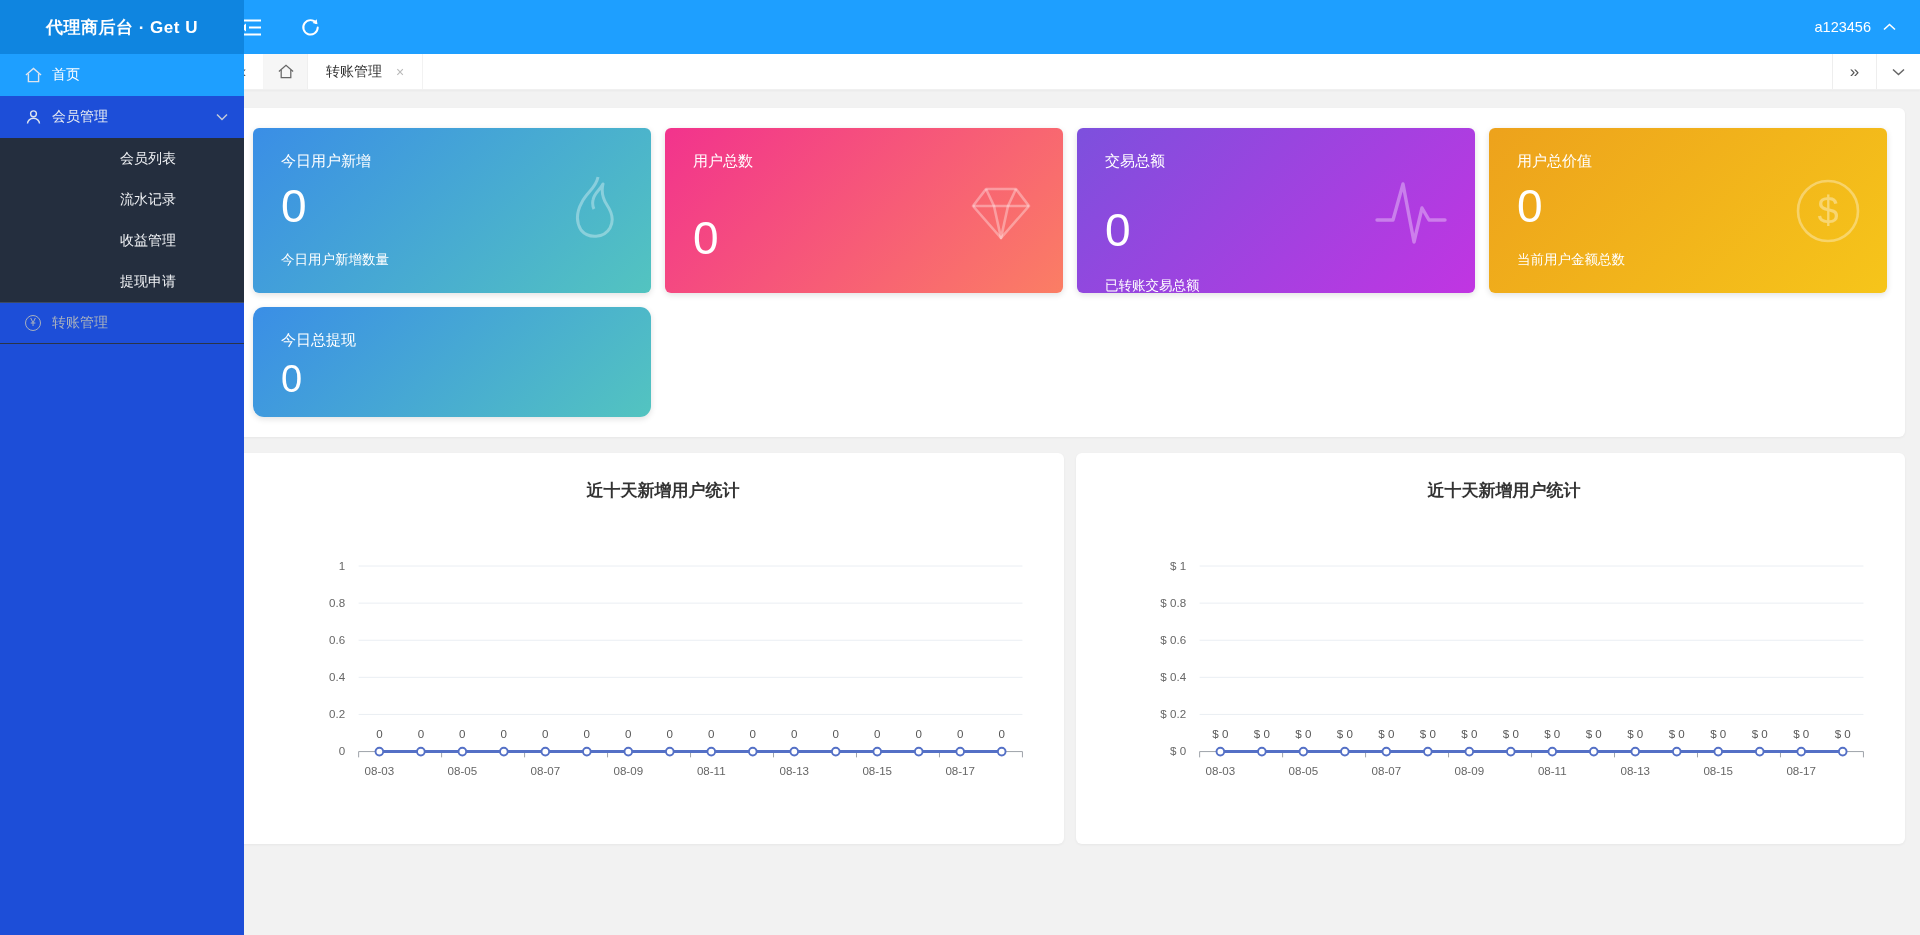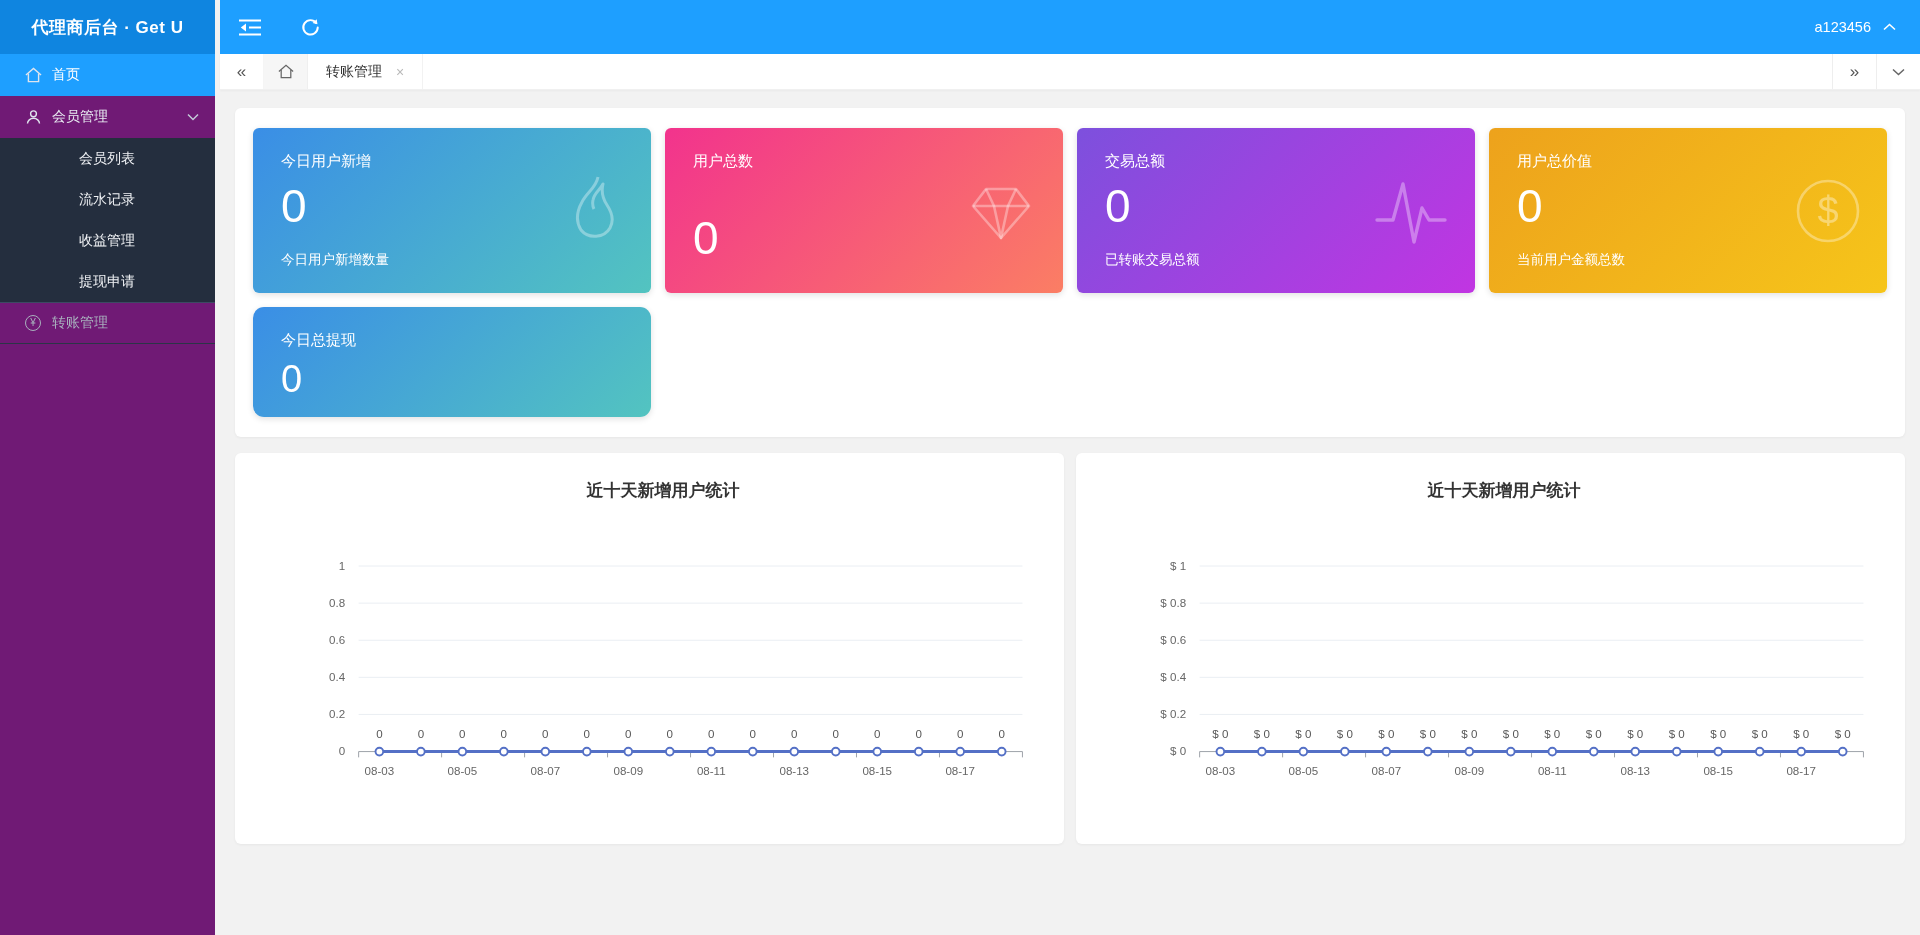--- a/index.html
+++ b/index.html
@@ -1,31 +1,31 @@
 <!DOCTYPE html>
 <html><head>
 <meta charset="utf-8">
 <style>
   * { margin:0; padding:0; box-sizing:border-box; }
   html,body { width:1920px; height:935px; overflow:hidden;
     font-family:"Liberation Sans","DejaVu Sans",sans-serif; background:#f2f2f2; }
 
   
-  .sidebar { position:absolute; left:0; top:0; width:215px; height:935px;
-    background:#701a75; z-index:5; }
+  .sidebar { position:absolute; left:0; top:0; width:244px; height:935px;
+    background:#1d4ed8; z-index:5; }
   .logo { height:54px; background:#0f85e0; color:#fff; font-size:17px; font-weight:bold;
     display:flex; align-items:center; justify-content:center; letter-spacing:.5px; }
   .nav-item { height:42px; display:flex; align-items:center; padding:0 16px 0 24px;
     color:#e8ecf2; font-size:14px; cursor:pointer; position:relative; }
   .nav-item .nav-ic { width:18px; height:18px; margin-right:10px; display:flex;
     align-items:center; justify-content:center; color:#dfe5ee; flex:0 0 18px; }
   .nav-item.active { background:#1e9fff; color:#fff;text-align:right; }
   .nav-item .spread { margin-left:auto; color:#c3cbd8; }
   .submenu { background:#242e3e; }
-  .submenu .nav-item { padding-left:79px; height:41px; color:#f0f2f5; }
+  .submenu .nav-item { padding-left:79px; height:41px; color:#f0f2f5;margin-left:41px; }
   .nav-item.dim { color:#a8b0bd; border-bottom:1px solid #2b3547; border-top:1px solid #3d4a63;}
   .nav-item.dim .nav-ic { color:#a8b0bd; }
   .yen-badge { width:16px; height:16px; border:1px solid currentColor; border-radius:50%;
     font-size:10px; line-height:14px; text-align:center; }
 
   
   .topbar { position:absolute; left:220px; top:0; right:0; height:54px; background:#1e9fff;
     display:flex; align-items:center; color:#fff; }
   .topbar-btn { width:60px; height:54px; display:flex; align-items:center; justify-content:center;
     cursor:pointer; }
@@ -199,21 +199,21 @@
         <div class="c-sub">当前用户总数量</div>
         <span class="c-icon">
           <svg class="ic" width="72" height="72" viewBox="0 0 72 72" fill="none" stroke="rgba(255,255,255,.38)" stroke-width="2.6" stroke-linejoin="round">
             <path d="M21 14 H51 L64 31 L36 63 L8 31 Z"></path>
             <path d="M21 14 L29 31 L36 63 L43 31 L51 14"></path>
             <path d="M8 31 H64"></path>
           </svg>
         </span>
       </div>
 
-      <div class="stat-card" style="background: linear-gradient(135deg, rgb(125, 80, 221) 0%, rgb(193, 53, 226) 100%);">
+      <div class="stat-card" style="background: linear-gradient(135deg, rgb(125, 80, 221) 0%, rgb(193, 53, 226) 100%); gap: 24px;">
         <div class="c-title">交易总额</div>
         <div class="c-value">0</div>
         <div class="c-sub">已转账交易总额</div>
         <span class="c-icon">
           <svg class="ic" width="76" height="78" viewBox="0 0 76 78" fill="none" stroke="rgba(255,255,255,.38)" stroke-width="3.4" stroke-linecap="round" stroke-linejoin="round">
             <polyline points="4,48 20,48 30,12 41,70 49,36 56,48 72,48"></polyline>
           </svg>
         </span>
       </div>
 

